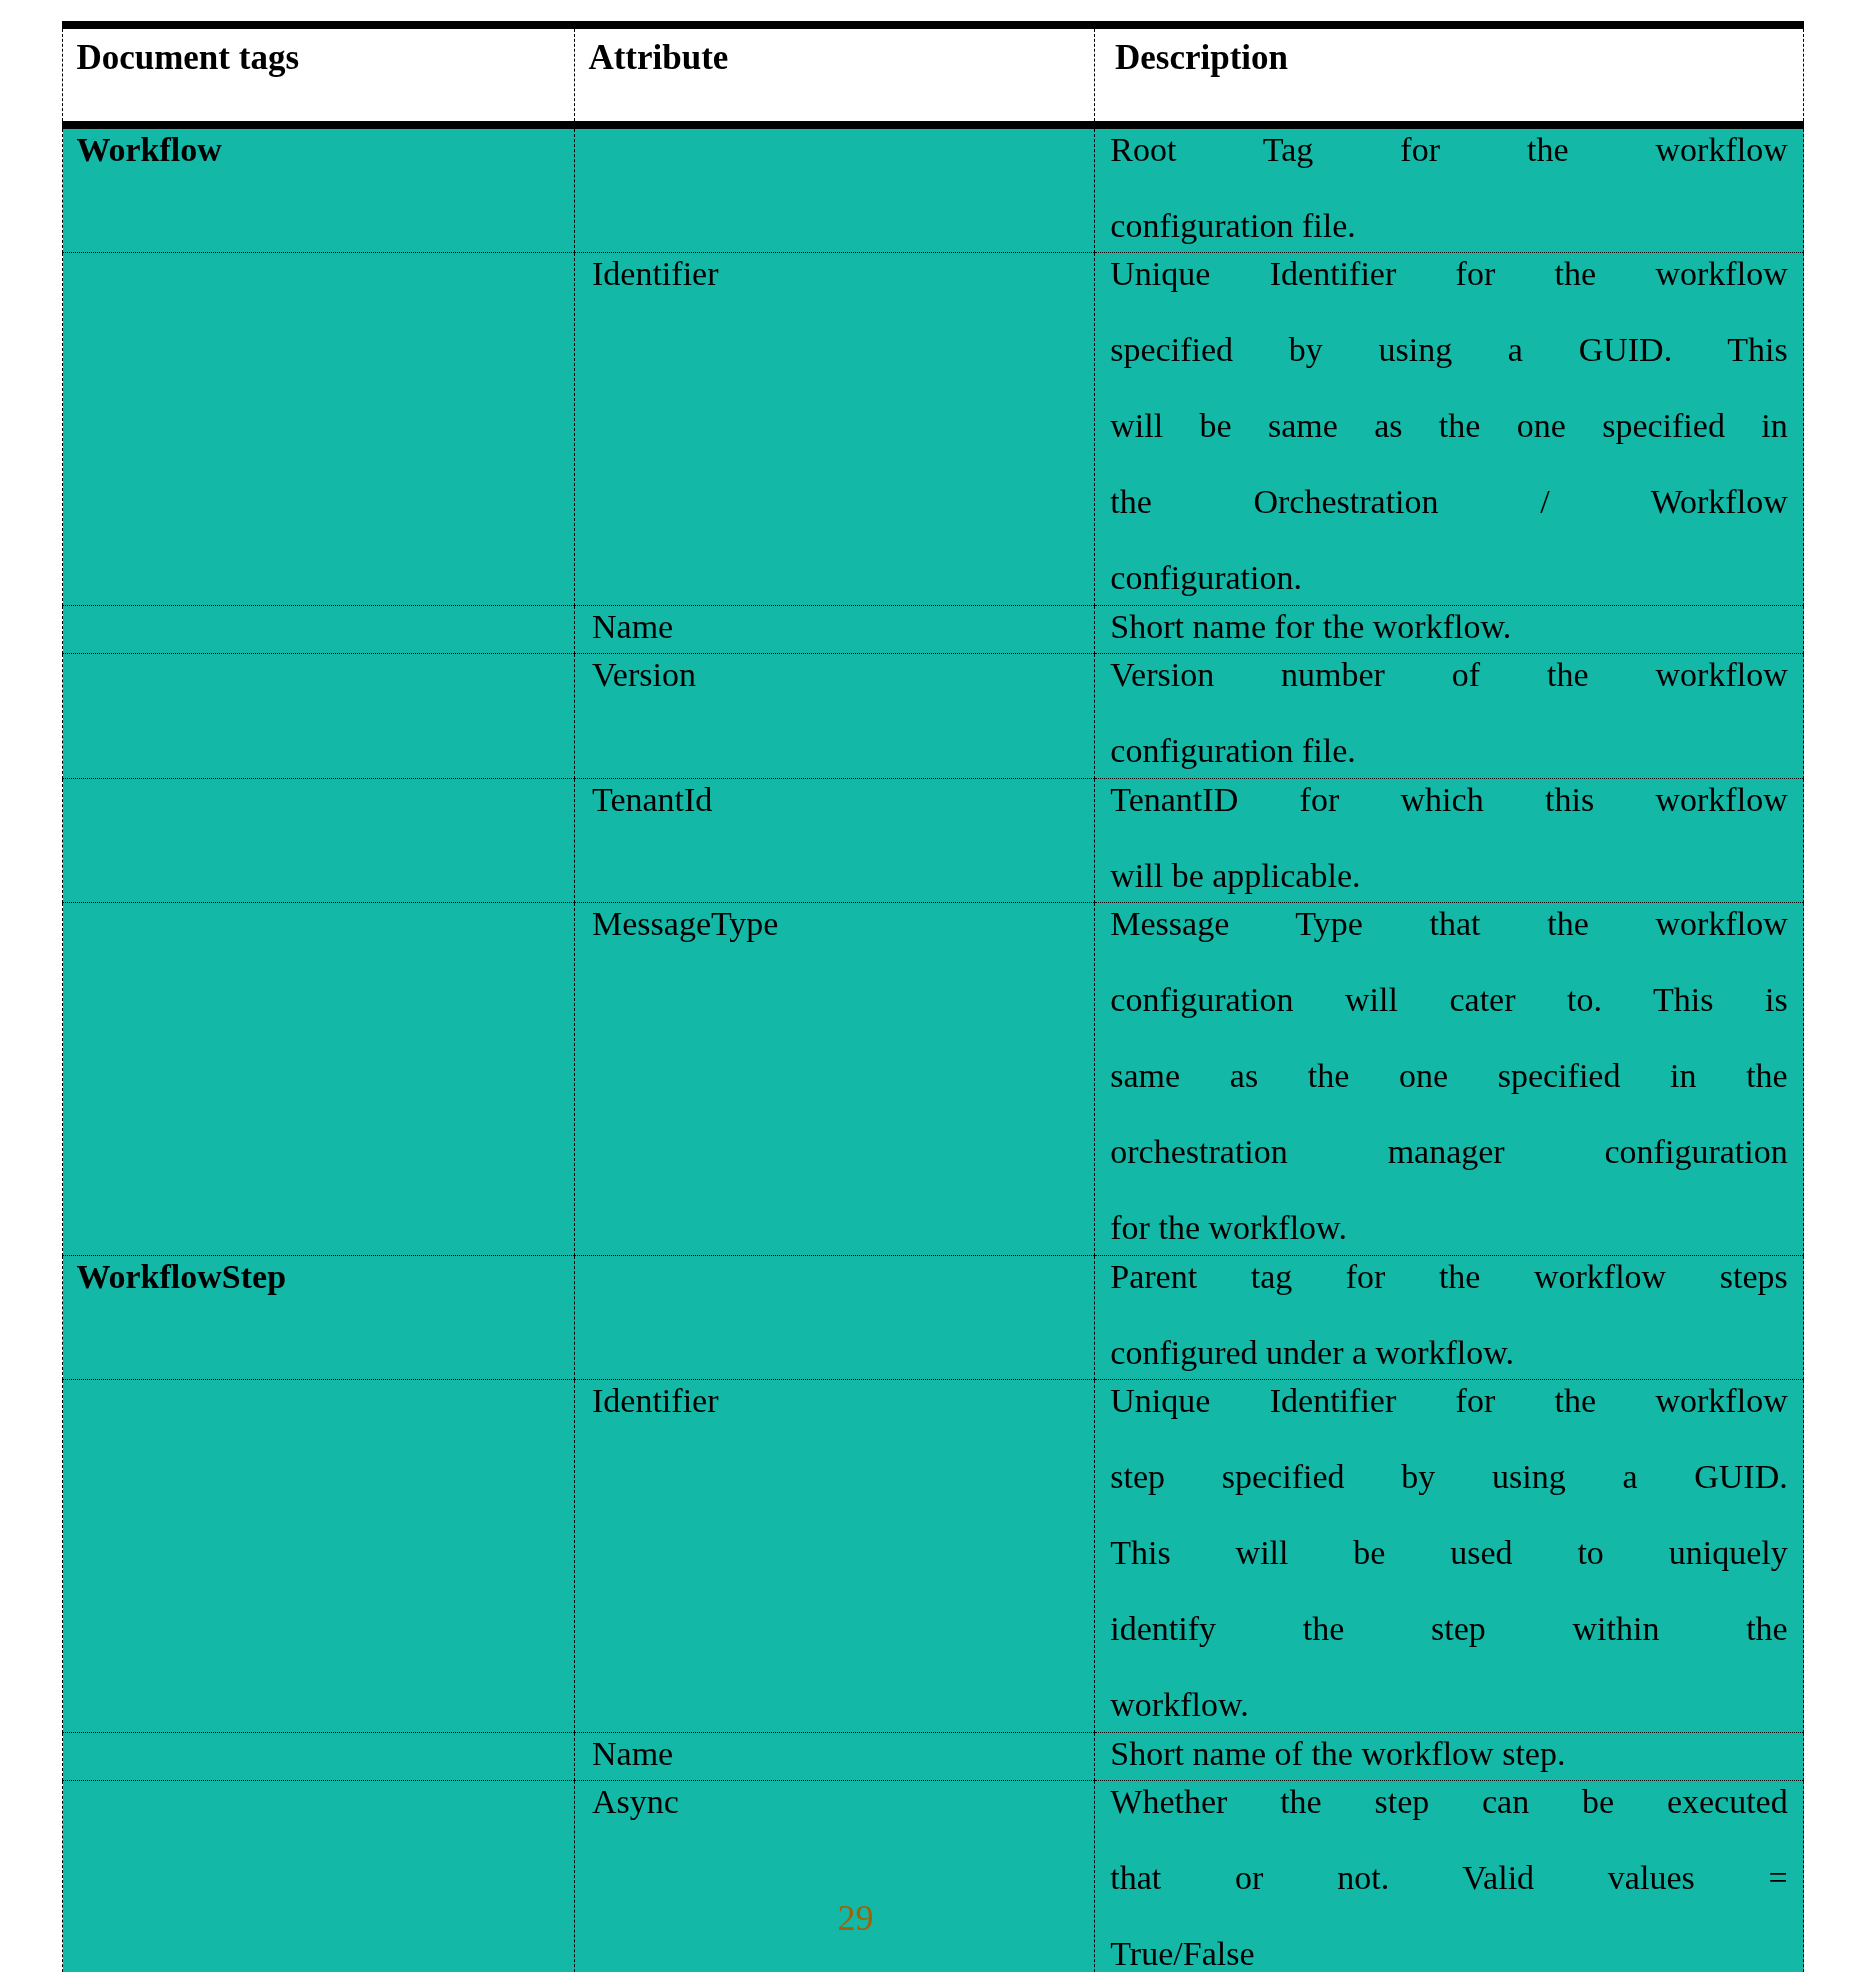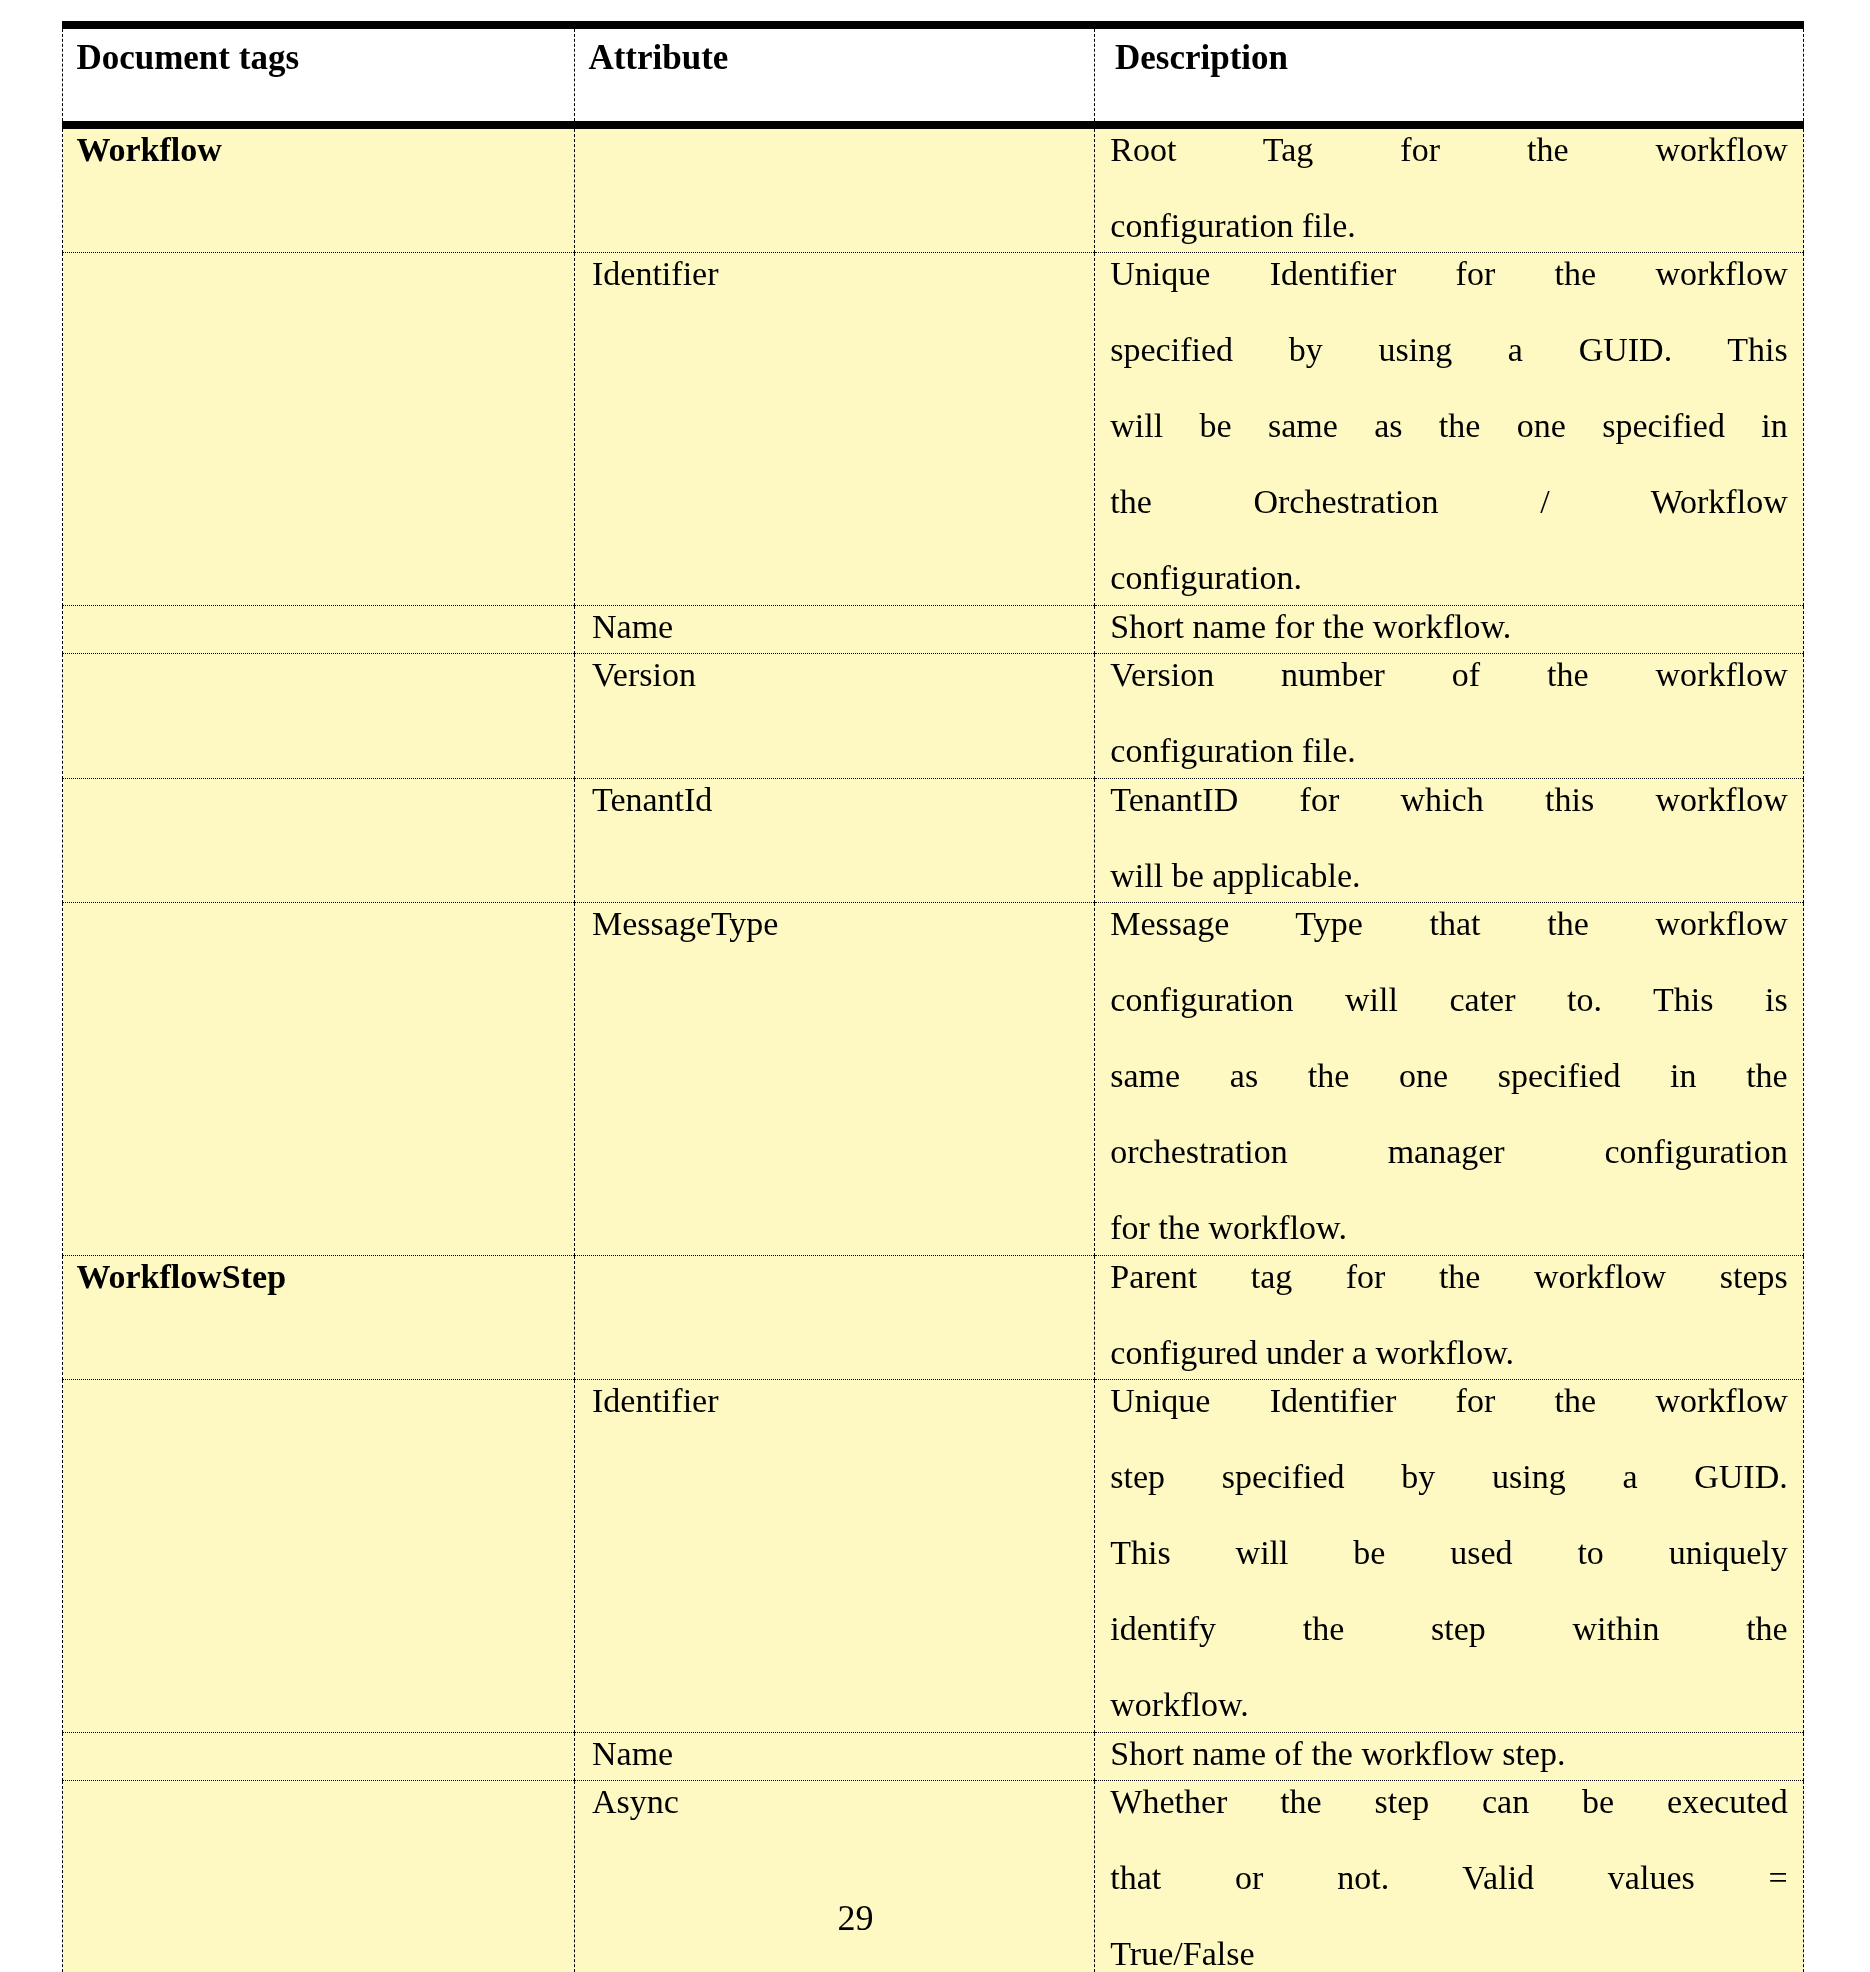--- a/index.html
+++ b/index.html
@@ -61,21 +61,21 @@
   }
 
   
   tbody td {
     border-left: 1.9px dashed #000000;
     border-bottom: 1.9px dotted #000000;
     vertical-align: top;
     font-size: 34px;
     line-height: 1.118;
     padding: 1.9px 0 7.6px 0;
-    background: #fef9c3;
+    background: #14b8a6;
   }
   tbody td.c1 {
     padding-left: 13.4px;
     font-weight: bold;
   }
   tbody td.c2 {
     padding-left: 17px;
   }
   tbody td.c3 {
     padding-left: 15.3px;
@@ -99,21 +99,21 @@
   }
 
   
   .page-number {
     position: absolute;
     left: 0;
     top: 1897px;
     width: 1711px;
     text-align: center;
     font-size: 36px;
-    color: #000000;
+    color: #a16207;
     font-family: "Liberation Serif", "DejaVu Serif", serif;
   }
 </style>
 </head>
 <body>
 
 <div class="page">
 
   <table class="spec-table">
     <colgroup>

